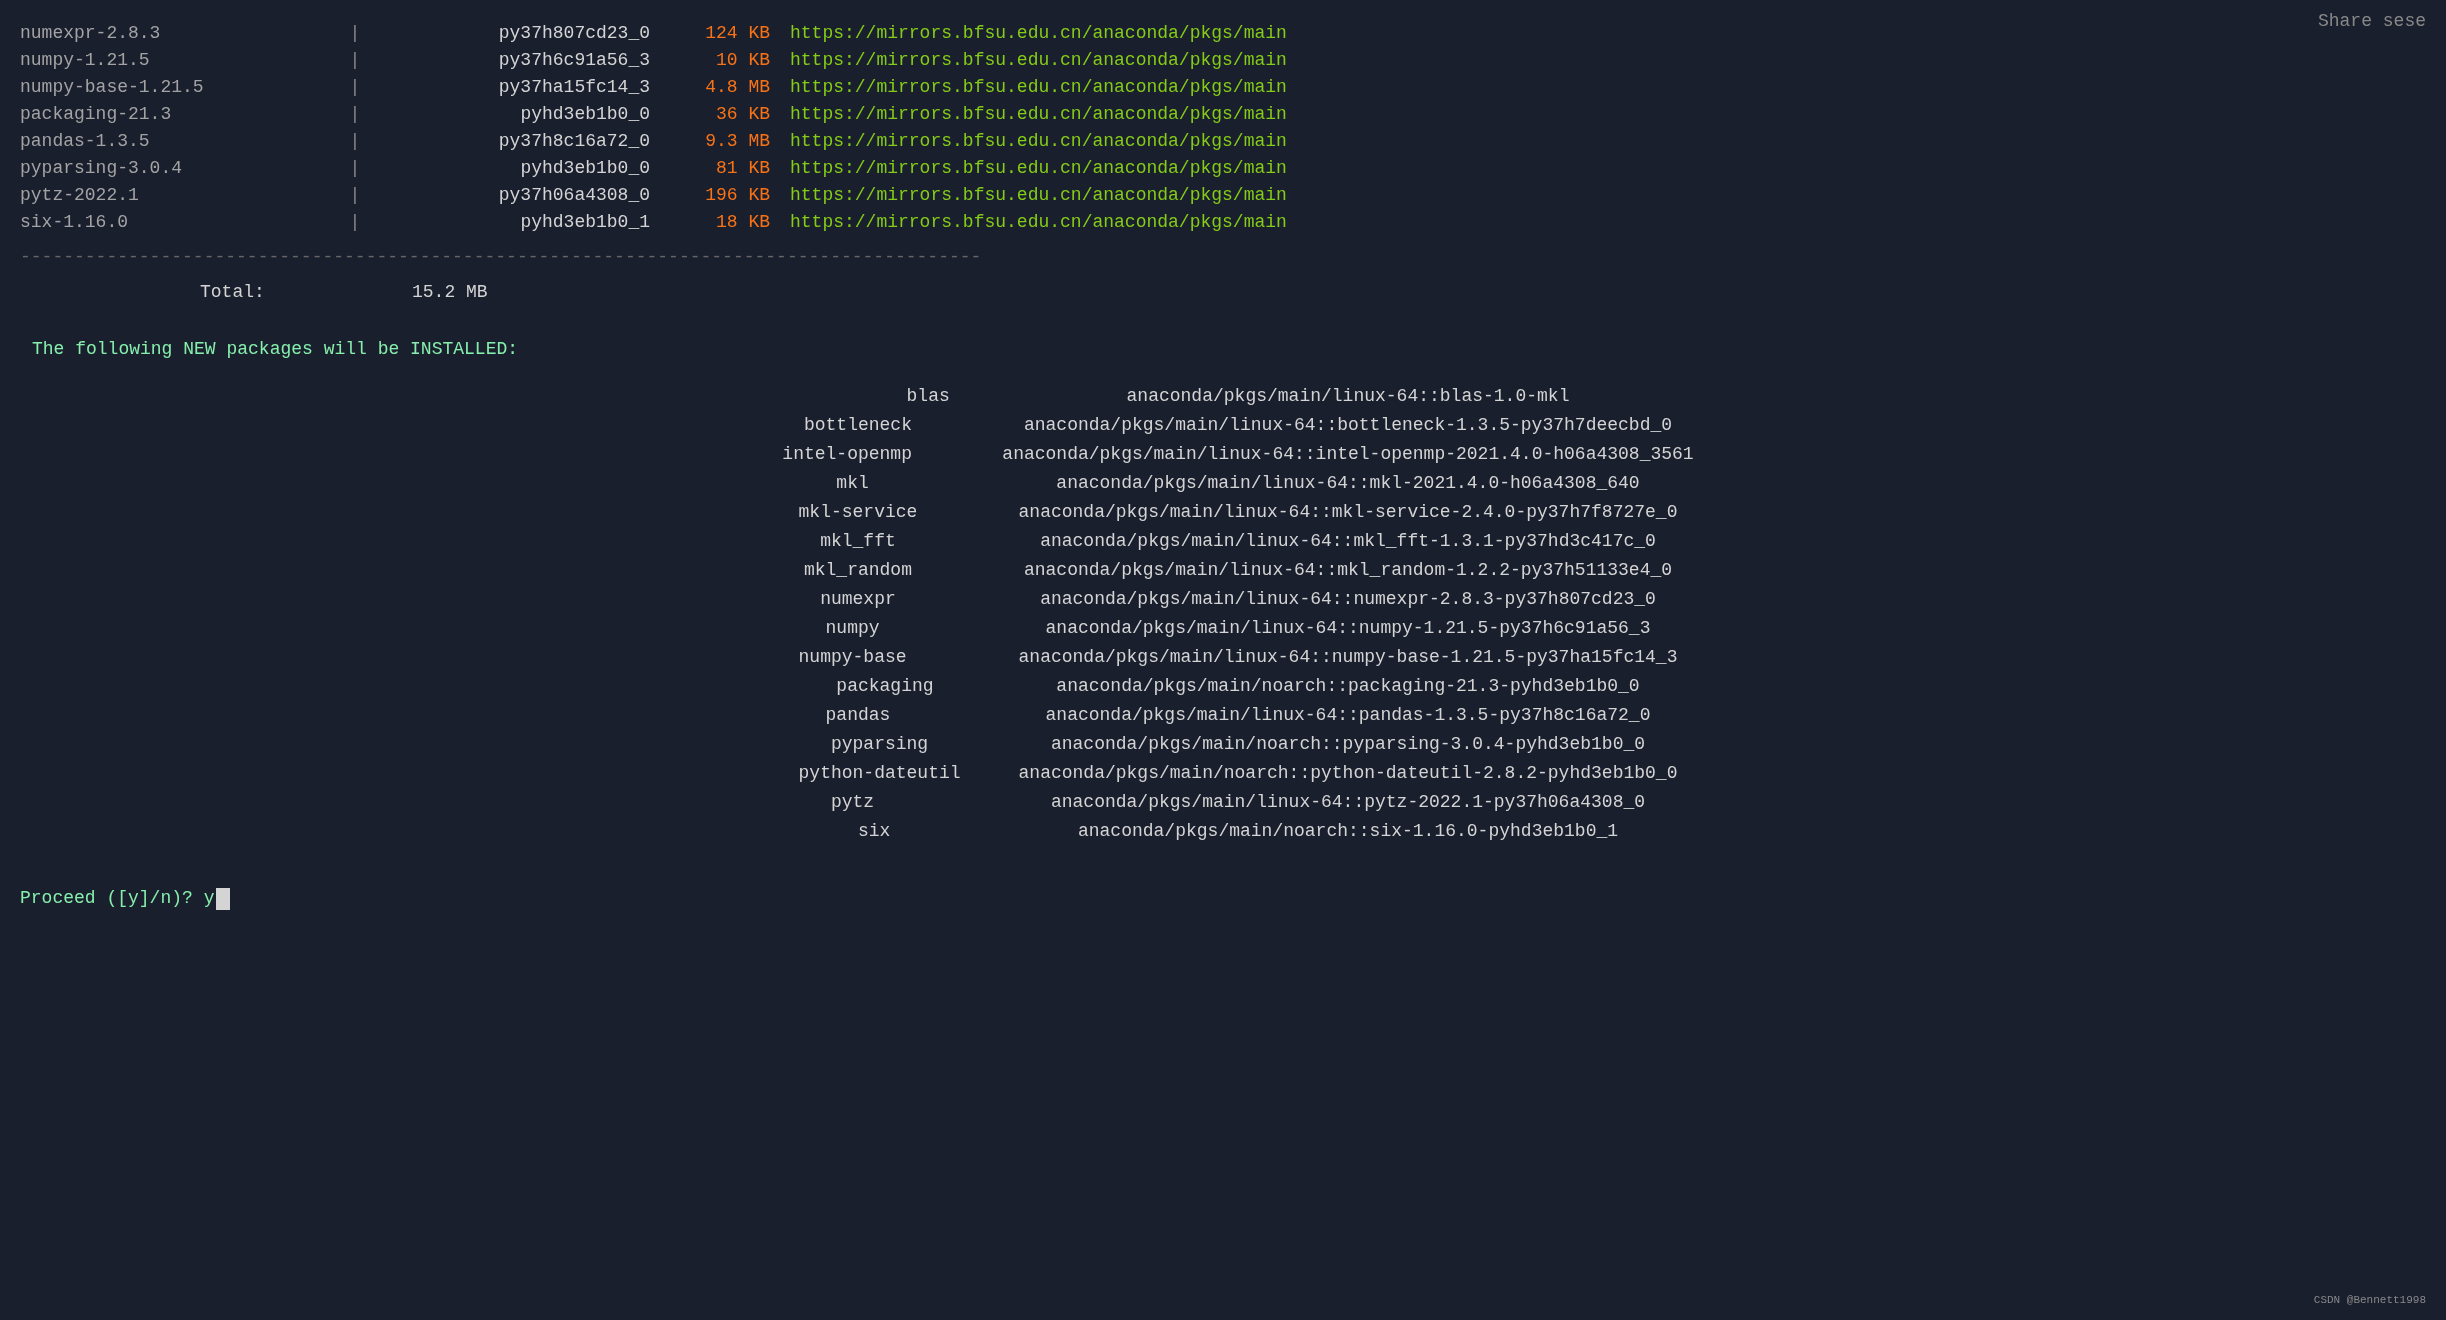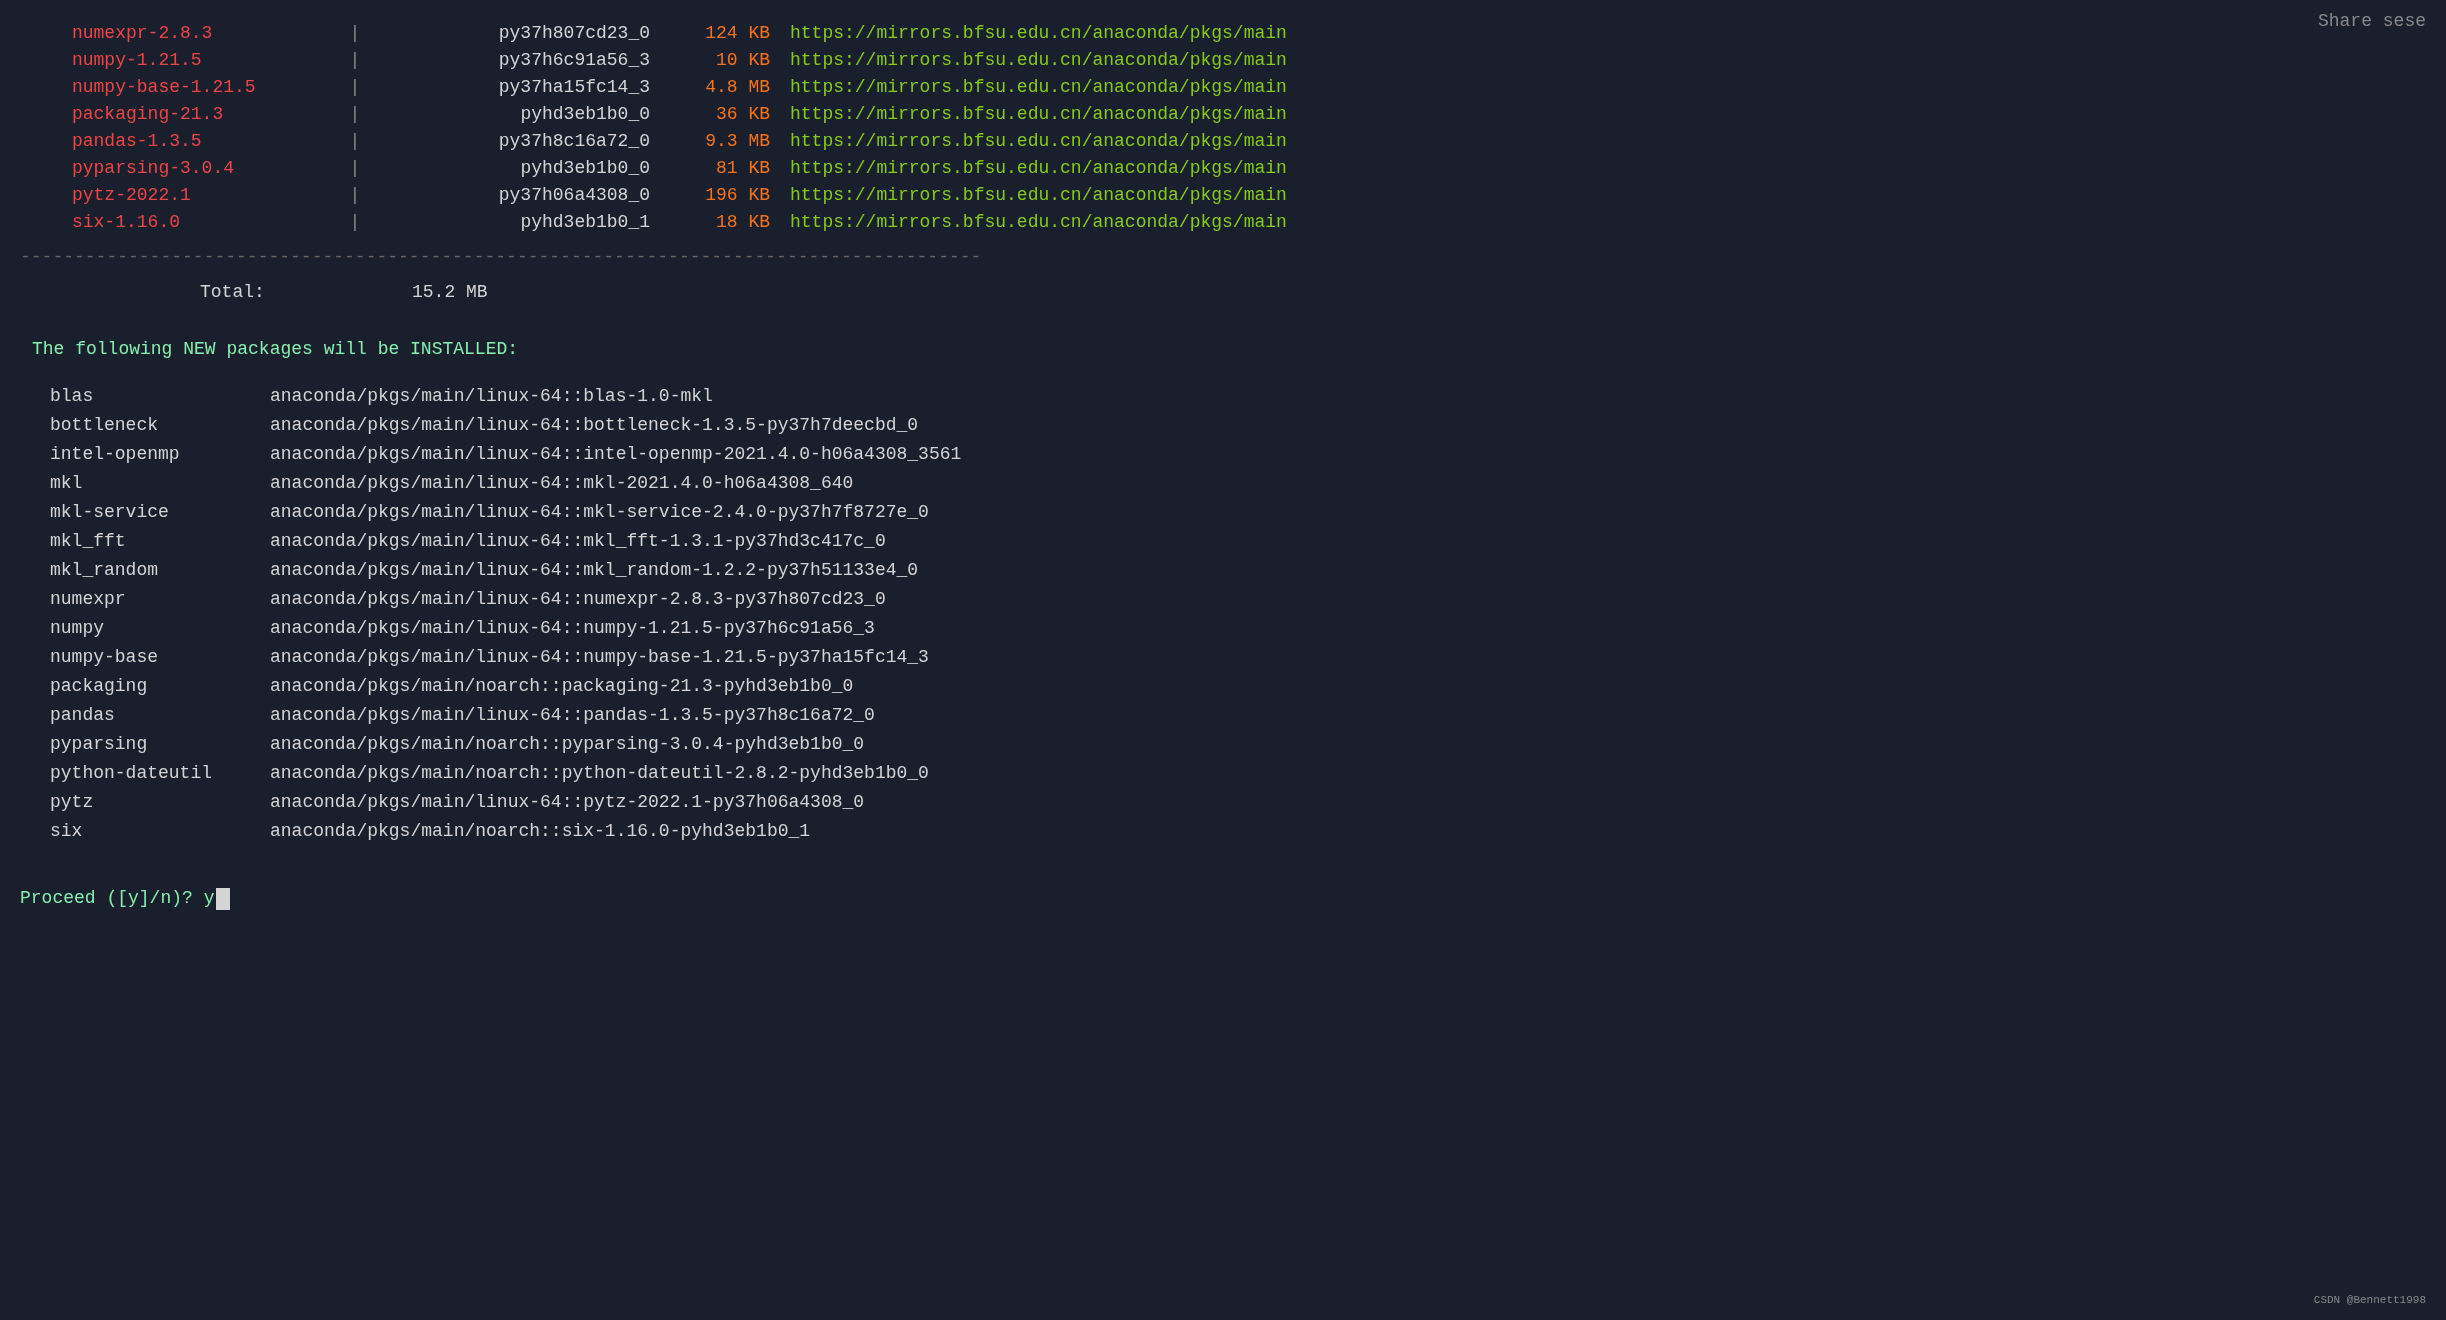--- a/index.html
+++ b/index.html
@@ -39,22 +39,21 @@
       margin-bottom: 10px;
     }
 
     .table-row {
       display: flex;
       white-space: pre;
     }
 
     .col-pkg {
       width: 320px;
-      color: #ef4444;
-      text-align: center;
+      color: #a3a3a3;
     }
 
     .col-sep {
       width: 30px;
       color: #888;
       text-align: center;
     }
 
     .col-build {
       width: 300px;
@@ -98,20 +97,21 @@
     }
 
     .install-list {
       margin-left: 30px;
     }
 
     .install-item {
       display: flex;
       margin: 2px 0;
       white-space: pre;
+      justify-content: center;
     }
 
     .install-pkg {
       width: 220px;
       color: #d4d4d4;
     }
 
     .install-path {
       color: #d4d4d4;
     }

